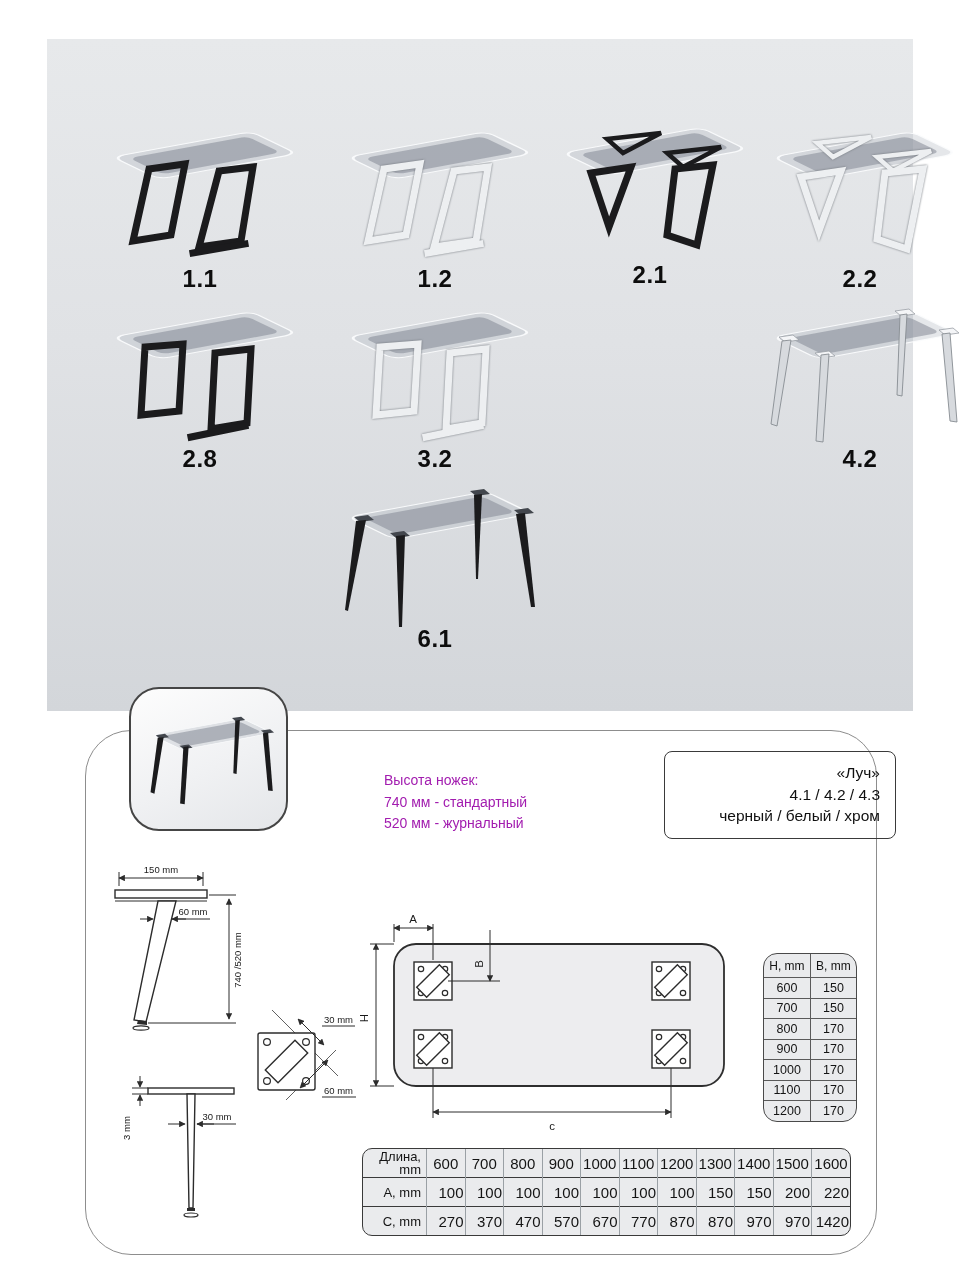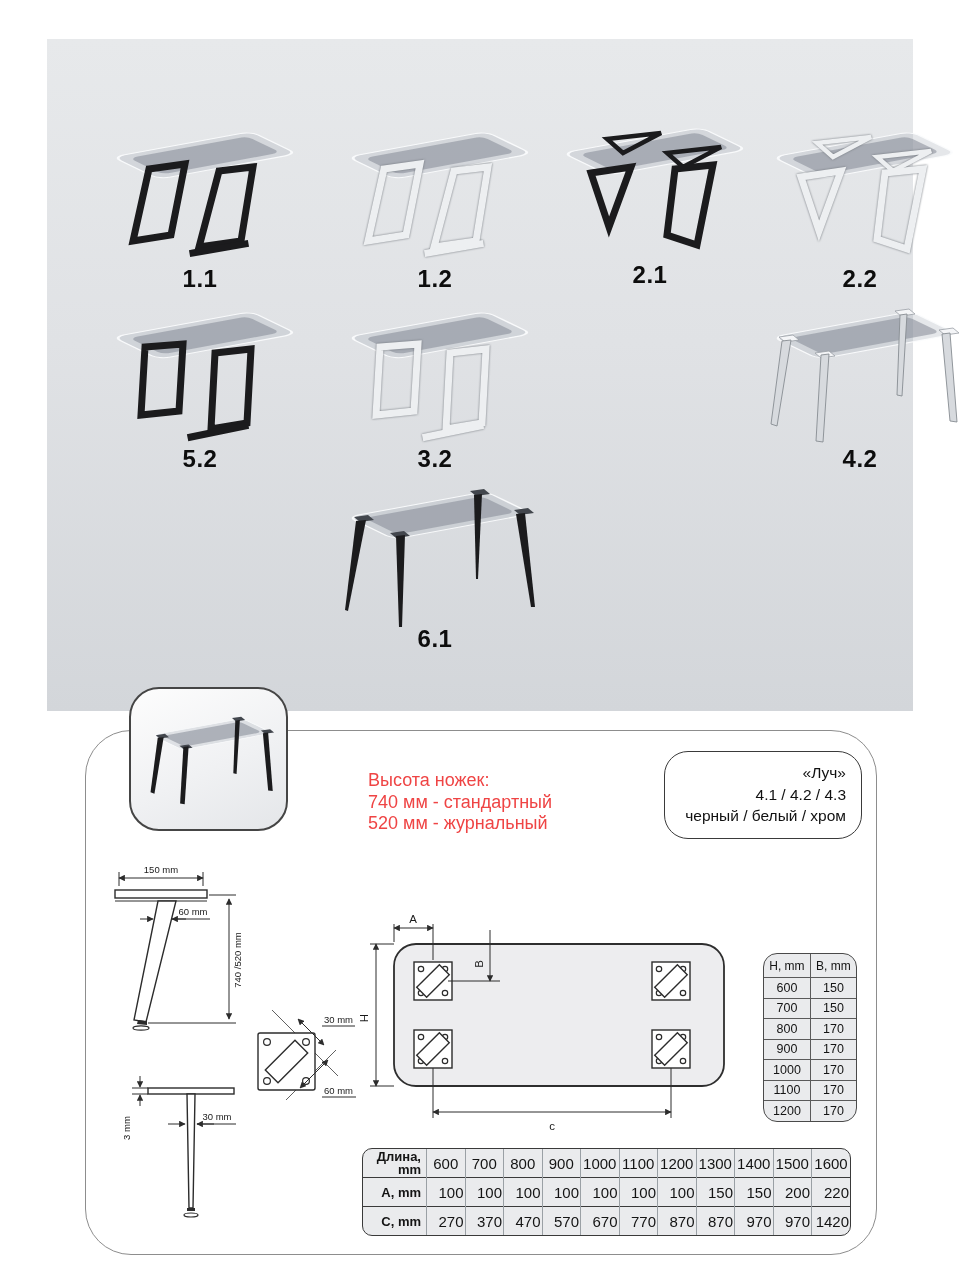--- a/index.html
+++ b/index.html
@@ -26,23 +26,23 @@
   .sc .l{fill:#d7dade;stroke:#878c92;stroke-width:.9}
   .sc .p{fill:#f4f5f7;stroke:#9aa0a6;stroke-width:.8}
 
   
   .panel{position:absolute;left:85px;top:730px;width:790px;height:523px;
     border:1.6px solid #8d8d8d;border-radius:46px;background:#fff;}
   .thumb{position:absolute;left:129px;top:687px;width:155px;height:140px;
     border:2px solid #454545;border-radius:30px;
     background:linear-gradient(155deg,#fdfdfd 0%,#f0f1f3 55%,#e4e6e9 100%);
     display:flex;align-items:center;justify-content:center;}
-  .heights{position:absolute;left:368px;top:770px;font-size:18px;line-height:21.5px;color:#ef4444;}
-  .series-box{position:absolute;left:664px;top:751px;width:198px;height:88px;
-    border:1.8px solid #3a3a3a;border-radius:24px;box-sizing:border-box;
+  .heights{position:absolute;left:384px;top:770px;font-size:14px;line-height:21.5px;color:#a21caf;}
+  .series-box{position:absolute;left:664px;top:751px;width:232px;height:88px;
+    border:1.8px solid #3a3a3a;border-radius:8px;box-sizing:border-box;
     text-align:right;padding:10px 15px 0 0;font-size:15.5px;line-height:21.5px;color:#101010;}
 
   .drawing{position:absolute;}
   #leg-draw{left:98px;top:862px;}
   #plate-draw{left:238px;top:1008px;}
   #side-draw{left:118px;top:1058px;}
   #topview-draw{left:348px;top:912px;}
   .td-thin{stroke:#2c2c2c;stroke-width:1;fill:none}
   .td-line{stroke:#2c2c2c;stroke-width:1.2;fill:none}
   .td-fill{fill:#fff;stroke:#2c2c2c;stroke-width:1.4}
@@ -56,21 +56,21 @@
   .hb-wrap table{width:100%;border-collapse:collapse;padding-left:33px;}
   .hb-wrap th{font-weight:normal;font-size:12px;height:21px;border-bottom:1px solid #5a5a5a;text-align:center;}
   .hb-wrap th+th,.hb-wrap td+td{border-left:1px solid #5a5a5a;}
   .hb-wrap td{font-size:12.5px;height:17.5px;text-align:center;border-bottom:1px solid #5a5a5a;}
   .hb-wrap tr:last-child td{border-bottom:none;}
 
   
   .size-wrap{position:absolute;left:362px;top:1148px;width:487px;border:1.7px solid #3a3a3a;
     border-radius:10px;background:#eaebed;overflow:hidden;}
   .size-wrap table{width:100%;border-collapse:collapse;table-layout:fixed;}
-  .size-wrap th{width:57px;text-align:right;padding-right:5px;font-size:13px;font-weight:bold;
+  .size-wrap th{width:57px;text-align:right;padding-right:5px;font-size:13px;font-weight:normal;
     white-space:pre-line;line-height:13px;margin-left:34px;}
   .size-wrap td{text-align:center;font-size:15px;height:26px;border-left:1px solid #9aa0a5;}
   .size-wrap tr+tr th,.size-wrap tr+tr td{border-top:1.3px solid #3a3a3a;text-align:right;}
 </style>
 </head>
 <body>
 
 <div class="page">
 
   <div class="top-section">
@@ -142,21 +142,21 @@
         <g>
           <rect class="g-out" x="0" y="0" width="150" height="74" rx="12" transform="matrix(0.92 -0.17 0.62 0.30 18 38)"></rect>
           <rect class="g-in" x="11" y="10" width="128" height="54" rx="9" transform="matrix(0.92 -0.17 0.62 0.30 18 38)"></rect>
         </g>
         <g class="legf lb">
           <path d="M50,48 L88,45 L84,112 L46,116 Z"></path>
           <path d="M120,54 L156,50 L152,124 L116,130 Z"></path>
           <path d="M96,138 L150,127"></path>
         </g>
       </svg>
-      <figcaption>5.2</figcaption>
+      <figcaption>2.8</figcaption>
     </figure>
 
     <figure class="cell" id="c32">
       <svg width="210" height="150" viewBox="0 0 210 150">
         <g>
           <rect class="g-out" x="0" y="0" width="150" height="74" rx="12" transform="matrix(0.92 -0.17 0.62 0.30 18 38)"></rect>
           <rect class="g-in" x="11" y="10" width="128" height="54" rx="9" transform="matrix(0.92 -0.17 0.62 0.30 18 38)"></rect>
         </g>
         <g class="legf lw">
           <path d="M50,48 L88,45 L84,112 L46,116 Z"></path>

